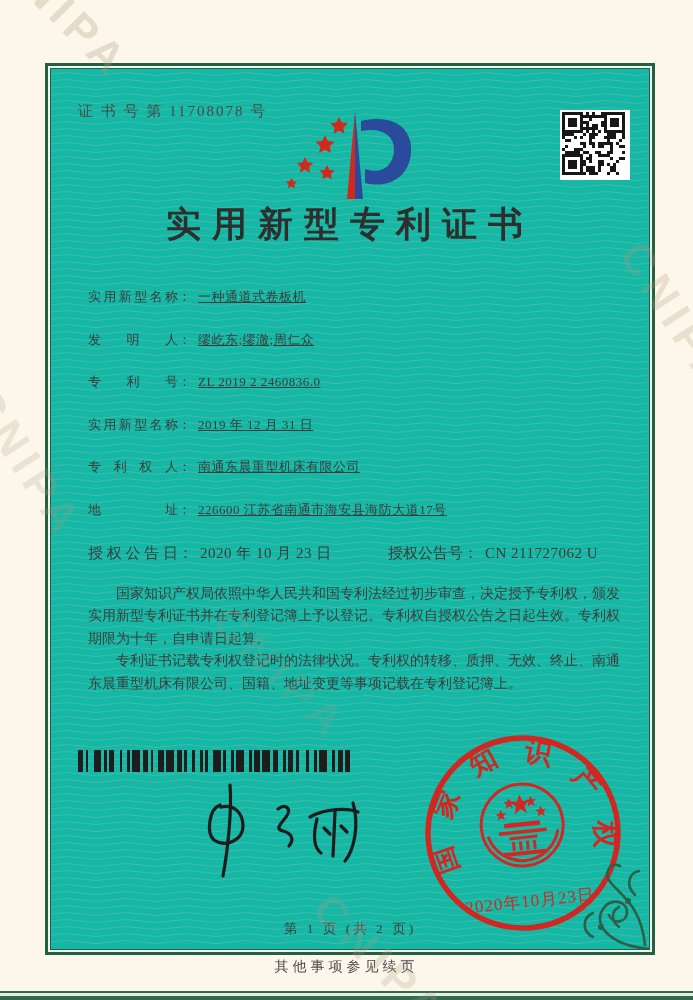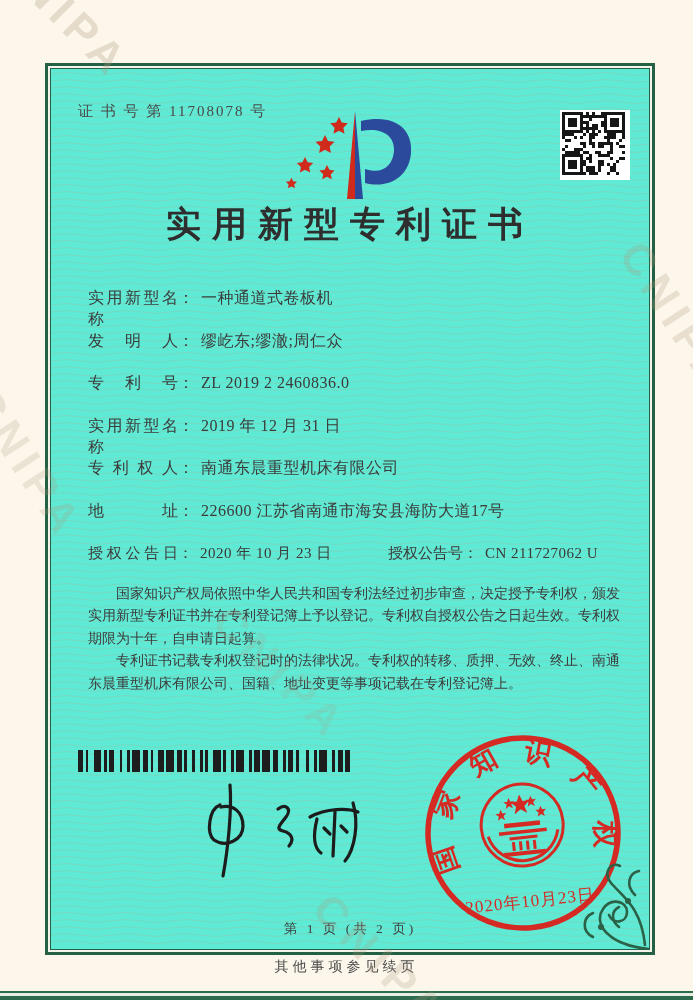--- a/index.html
+++ b/index.html
@@ -19,21 +19,21 @@
   .wm2{left:592px;top:292px;transform:rotate(57deg);color:rgba(172,155,128,0.26);}
   .wm3{left:-58px;top:438px;transform:rotate(57deg);color:rgba(172,155,128,0.22);}
   .wm4{left:196px;top:648px;transform:rotate(45deg);color:rgba(172,155,128,0.17);}
   .wm5{left:296px;top:936px;transform:rotate(45deg);color:rgba(172,155,128,0.24);}
   
   .frame{
     position:absolute;left:45px;top:63px;width:604px;height:886px;
     border:3px solid #246043;background:#f3f5ec;z-index:1;
   }
   .frame-inner{
-    position:absolute;inset:2px;border:1px solid #246043;overflow:hidden;background:#5eead4;
+    position:absolute;inset:2px;border:1px solid #246043;overflow:hidden;background:#14b8a6;
   }
   #waves{position:absolute;left:0;top:0;z-index:0;}
   .frame-inner > *{z-index:2;}
   
   .cert-no{
     position:absolute;left:27px;top:33px;font-size:15px;letter-spacing:2px;color:#4a4a4a;
   }
   .logo{position:absolute;left:226px;top:40px;}
   .qr{
     position:absolute;left:509px;top:41px;width:70px;height:70px;background:#fff;
@@ -41,21 +41,21 @@
     padding:2px;box-sizing:border-box;
   }
   .qr div{width:3px;height:3px;}
   .qr .b{background:#161616;}
   .title{
     position:absolute;left:0;top:132px;width:100%;text-align:center;
     font-size:35px;font-weight:bold;letter-spacing:11px;color:#2e2e2e;
   }
   
   .fields{position:absolute;left:37px;top:219px;width:540px;}
-  .frow{height:42.6px;font-size:16px;color:#3b3b3b;}
+  .frow{height:42.6px;font-size:13px;color:#3b3b3b;text-decoration:underline;}
   .flabel{
     display:inline-block;width:90px;text-align:justify;text-align-last:justify;
     text-justify:inter-character;vertical-align:top;color:#3b3b3b;
   }
   .fcolon{display:inline-block;}
   .fvalue{margin-left:7px;letter-spacing:0.5px;}
   .grant-row{display:flex;height:42.6px;font-size:15px;}
   .grant-left{width:300px;}
   
   .paras{

